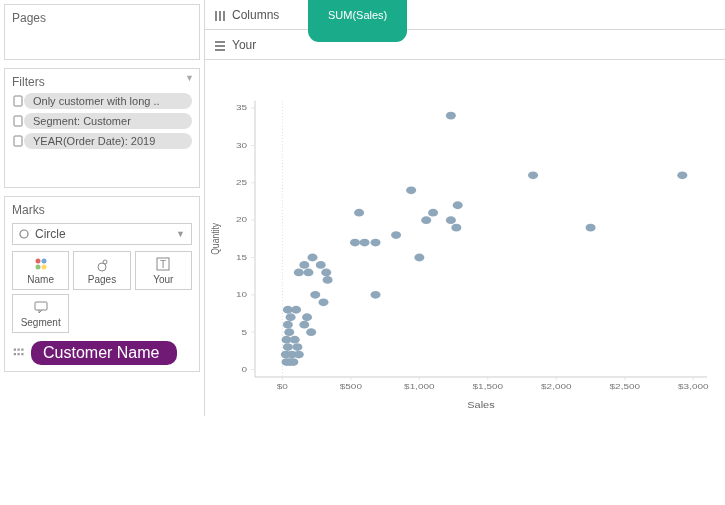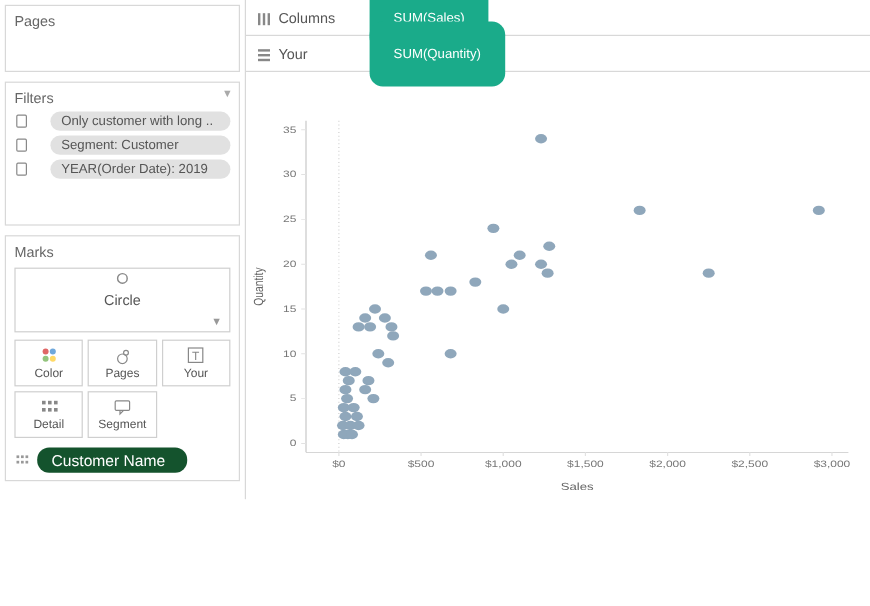--- a/index.html
+++ b/index.html
@@ -21,39 +21,39 @@
     margin: 4px;
     padding: 6px 7px;
     position: relative;
   }
   .card-title { color:#666; font-size:12px; }
   .pages { height: 56px; }
   .filters { min-height: 120px; }
   .marks { }
   .dropdown {
     border:1px solid #cfcfcf; padding:3px 6px; margin-top:6px;
-    display:flex; align-items:center; gap:6px; position:relative;flex-direction:column;
+    display:flex; align-items:center; gap:6px; position:relative;
   }
   .dropdown .caret { margin-left:auto; font-size:9px; color:#999; }
   .marks-grid { display:grid; grid-template-columns: repeat(3, 1fr); gap:4px; margin-top:6px;}
   .marks-grid2 { display:grid; grid-template-columns: repeat(3, 1fr); gap:4px; margin-top:4px;}
   .mbtn {
     border:1px solid #cfcfcf; padding:4px 2px; display:flex; flex-direction:column;
     align-items:center; gap:2px; font-size:10px; color:#555;
   }
   .mbtn svg, .mbtn .glyph { width:16px; height:16px; }
-  .filter-row { display:flex; align-items:center; gap:18px; margin-top:4px;}
+  .filter-row { display:flex; align-items:center; gap:0; margin-top:4px;}
   .filter-pill {
     flex:1; background:#e1e1e1; border-radius:10px; padding:2px 9px;
     font-size:11px; color:#555; white-space:nowrap; overflow:hidden; text-overflow:ellipsis;
   }
   .ficon { width:12px; height:12px; flex:0 0 12px; display:flex; align-items:center; justify-content:center;}
   .card .corner { position:absolute; top:4px; right:5px; font-size:9px; color:#aaa;}
   .dim-pill-row { display:flex; align-items:center; gap:5px; margin-top:8px;}
-  .dim-pill { background:#14532d; color:#fff; border-radius:10px; padding:3px 18px 3px 12px; font-size:13px; white-space:nowrap;}
+  .dim-pill { background:#701a75; color:#fff; border-radius:10px; padding:3px 18px 3px 12px; font-size:16px; white-space:nowrap;}
   .shelf { display:flex; align-items:center; border-bottom:1px solid #d8d8d8; height:30px;}
   .shelf-label { width:95px; padding-left:9px; display:flex; align-items:flex-end; gap:6px; color:#555; font-size:12px;}
   .shelf-body { flex:1; display:flex; align-items:center; padding-left:8px;}
   .meas-pill { background:#1aab8a; color:#fff; border-radius:11px; padding:21px 20px; font-size:11px;}
   .viz { flex:1; padding: 6px 0 0 0; position:relative;}
   .viz-title { font-size:20px; color:#777; font-weight:400; padding:4px 0 2px 14px;}
   .chart { position:absolute; left:0; top:36px; right:0; bottom:0;}
   svg.plot { width:100%; height:100%; }
   .axis-label { font-size:11px; fill:#666; }
   .tick-label { font-size:10px; fill:#777; }
@@ -113,49 +113,38 @@
         <span class="caret">▼</span>
       </div>
       <div class="marks-grid">
         <div class="mbtn">
           <svg viewBox="0 0 16 16">
               <circle cx="5" cy="5" r="2.5" fill="#e06666"></circle>
               <circle cx="11" cy="5" r="2.5" fill="#6fa8dc"></circle>
               <circle cx="5" cy="11" r="2.5" fill="#93c47d"></circle>
               <circle cx="11" cy="11" r="2.5" fill="#ffd966"></circle>
             </svg>
-          <span>Color</span>
+          <span>Name</span>
         </div>
         <div class="mbtn">
           <svg viewBox="0 0 16 16">
               <circle cx="8" cy="11" r="4" fill="none" stroke="#888"></circle>
               <circle cx="11" cy="6" r="2" fill="none" stroke="#888"></circle>
             </svg>
           <span>Pages</span>
         </div>
         <div class="mbtn">
           <svg viewBox="0 0 16 16">
               <rect x="2" y="2" width="12" height="12" fill="none" stroke="#888"></rect>
               <text x="8" y="12" text-anchor="middle" font-size="10" fill="#888">T</text>
             </svg>
           <span>Your</span>
         </div>
       </div>
       <div class="marks-grid2">
-        <div class="mbtn">
-          <svg viewBox="0 0 16 16">
-              <rect x="2" y="3" width="3" height="3" fill="#888"></rect>
-              <rect x="7" y="3" width="3" height="3" fill="#888"></rect>
-              <rect x="12" y="3" width="3" height="3" fill="#888"></rect>
-              <rect x="2" y="9" width="3" height="3" fill="#888"></rect>
-              <rect x="7" y="9" width="3" height="3" fill="#888"></rect>
-              <rect x="12" y="9" width="3" height="3" fill="#888"></rect>
-            </svg>
-          <span>Detail</span>
-        </div>
         <div class="mbtn">
           <svg viewBox="0 0 16 16">
               <rect x="2" y="3" width="12" height="8" rx="1" fill="none" stroke="#888"></rect>
               <path d="M6 11 L6 14 L9 11" fill="none" stroke="#888"></path>
             </svg>
           <span>Segment</span>
         </div>
         <div></div>
       </div>
       <div class="dim-pill-row">
@@ -188,23 +177,20 @@
     </div>
     <div class="shelf">
       <div class="shelf-label">
         <svg width="12" height="12" viewBox="0 0 12 12">
             <rect x="1" y="1" width="10" height="2" fill="#888"></rect>
             <rect x="1" y="5" width="10" height="2" fill="#888"></rect>
             <rect x="1" y="9" width="10" height="2" fill="#888"></rect>
           </svg>
         <span>Your</span>
       </div>
-      <div class="shelf-body">
-          <div class="meas-pill">SUM(Quantity)</div>
-        </div>
     </div>
 
     <div class="viz">
       <div class="chart">
         <svg class="plot" viewBox="0 0 520 410" preserveAspectRatio="none">
           <g id="plot-g">
               <line x1="50" y1="360" x2="502" y2="360" class="axis-line"></line>
               <line x1="50" y1="6" x2="50" y2="360" class="axis-line"></line>
               <line x1="77.39393939393939" y1="6" x2="77.39393939393939" y2="360" class="zero-line"></line>
               <line x1="77.39393939393939" y1="360" x2="77.39393939393939" y2="364" class="tick-line"></line>

